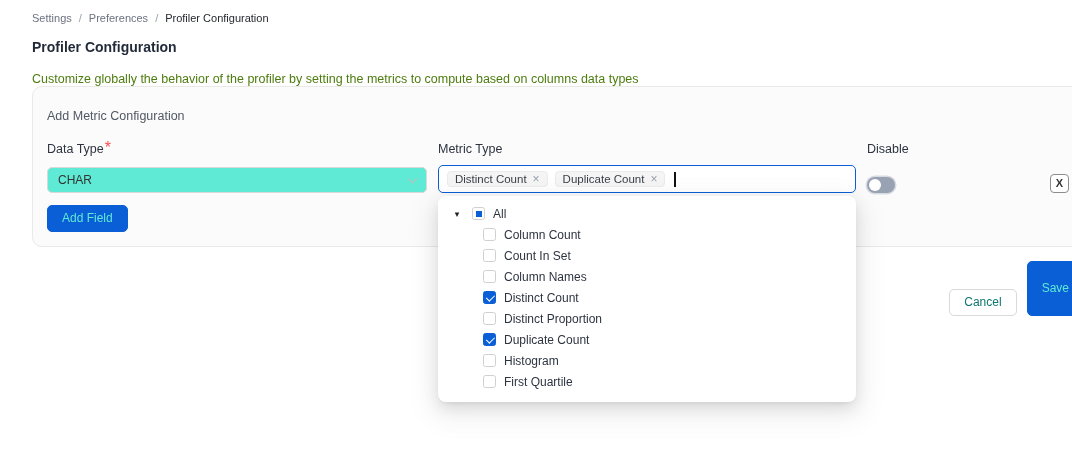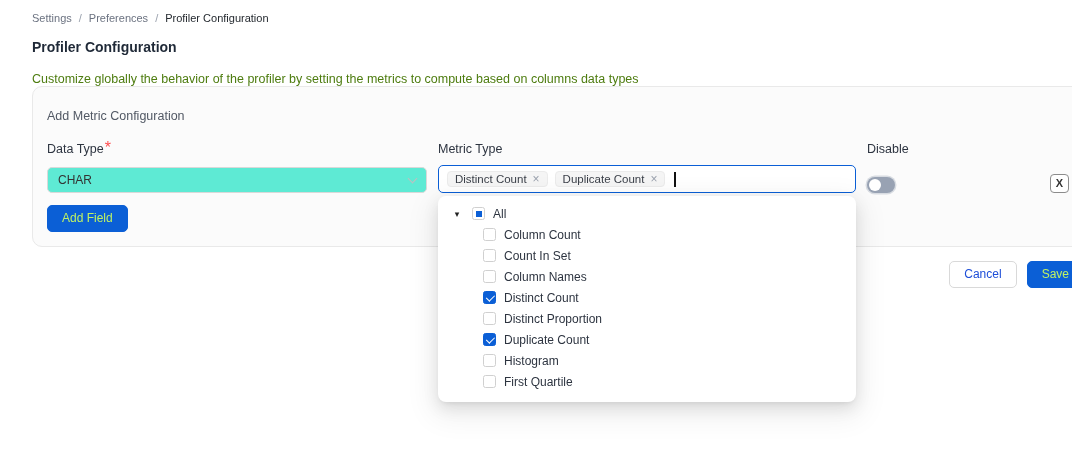--- a/index.html
+++ b/index.html
@@ -72,22 +72,22 @@
     background:#fff; }
 
   
   .remove-btn { width:19px; height:19px; margin-top:4px; background:#fff; border:1px solid #8c8c8c;
     border-radius:4px; font-family:"Liberation Sans",sans-serif; font-size:11px; font-weight:bold;
     color:#333; line-height:1; cursor:pointer; display:flex; align-items:center; justify-content:center; }
 
   
   .btn { border-radius:5px; font-family:"Liberation Sans",sans-serif; font-size:12px; padding:6px 14px;
     cursor:pointer; line-height:1.1; }
-  .btn.primary { background:var(--primary); border:1px solid var(--primary); color:#bef264; }
-  .btn.ghost { background:#fff; border:1px solid var(--border); color:#1d4ed8; }
+  .btn.primary { background:var(--primary); border:1px solid var(--primary); color:#5eead4; }
+  .btn.ghost { background:#fff; border:1px solid var(--border); color:#0f766e;margin-top:28px; }
   .add-field { margin-top:12px; }
 
   .footer { display:flex; justify-content:flex-end; gap:10px; margin-top:14px; }
 </style>
 </head>
 <body>
 
 <div class="container">
 
   <nav class="breadcrumb">

